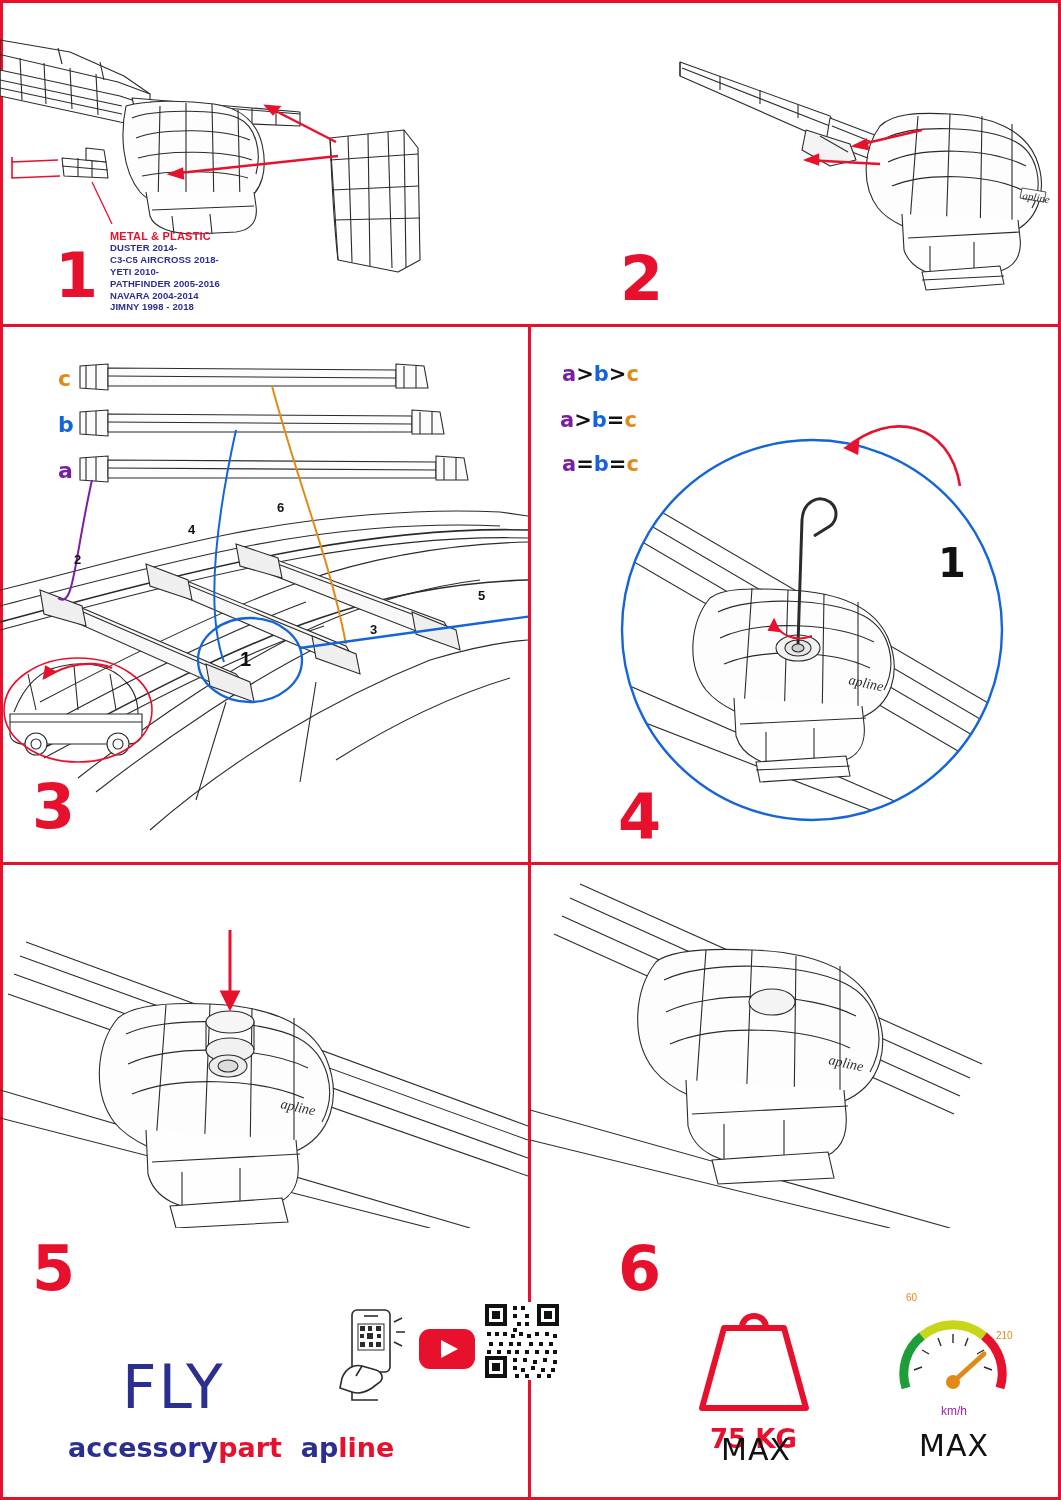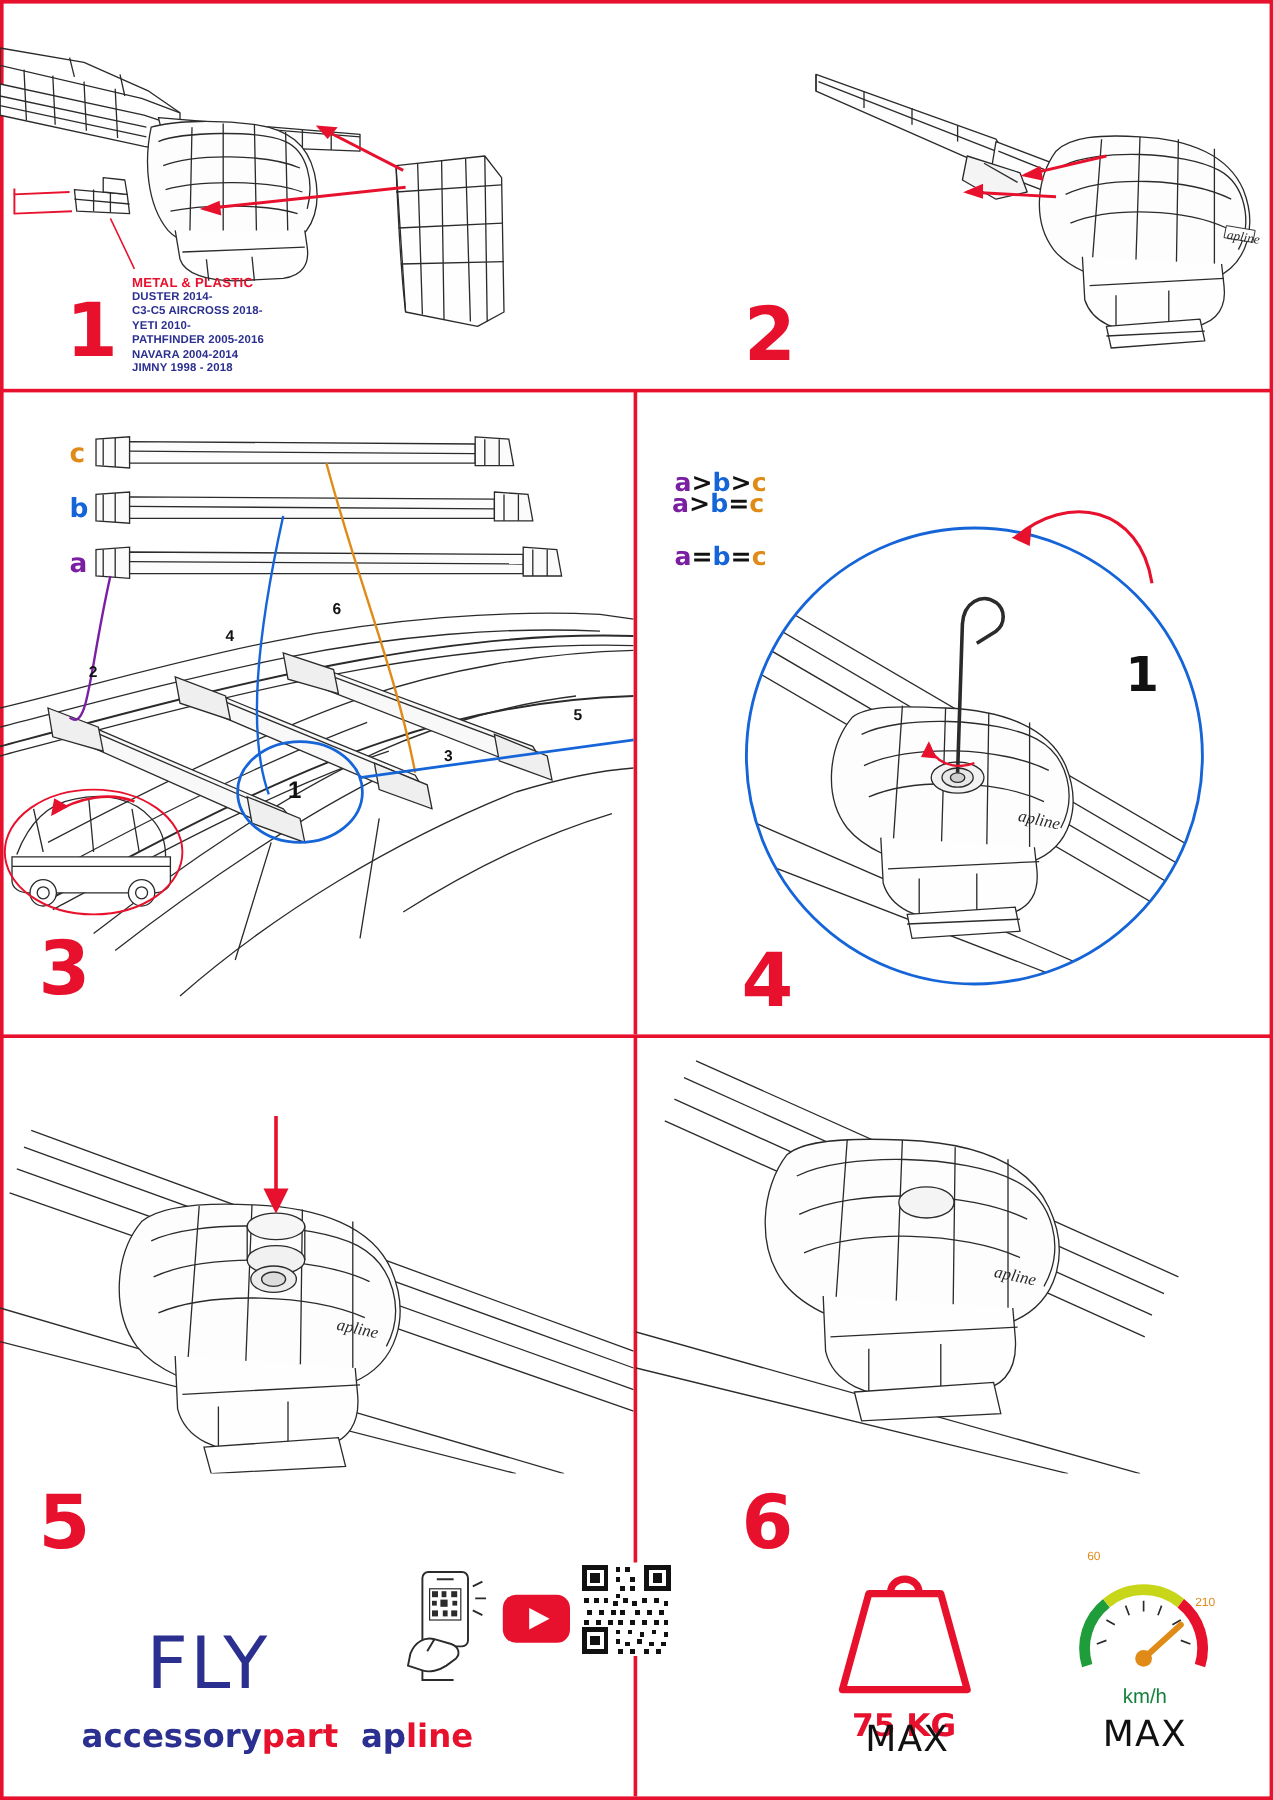--- a/index.html
+++ b/index.html
@@ -145,22 +145,22 @@
   }
   .kgtext {
     position: absolute;
     font-family: "DejaVu Sans", sans-serif;
     font-size: 26px;
     font-weight: 700;
     color: #e8112d;
   }
   .kmh {
     position: absolute;
-    font-size: 17px;
-    color: #15803d;
+    font-size: 12px;
+    color: #a21caf;
     font-family: "Liberation Sans", sans-serif;
   }
   .gauge-tick {
     position: absolute;
     font-size: 10px;
     color: #e08a18;
     font-family: "Liberation Sans", sans-serif;
   }
 </style>
 </head>
@@ -360,21 +360,21 @@
         <path d="M44 348 C66 334 92 330 112 338"></path>
         <path d="M44 348 l2 -11 l9 5 z" fill="#e8112d"></path>
       </g>
       <ellipse cx="78" cy="380" rx="74" ry="52" fill="none" stroke="#e8112d" stroke-width="1.6"></ellipse>
     </svg>
 
     <div class="abc-letter" style="left:58px;top:36px;color:#e08a18;">c</div>
     <div class="abc-letter" style="left:58px;top:82px;color:#1565d8;">b</div>
     <div class="abc-letter" style="left:58px;top:128px;color:#7a1fa2;">a</div>
 
-    <div class="ineq" style="left:562px;top:32px;margin-top:28px;"><span class="a">a</span><span class="op">&gt;</span><span class="b">b</span><span class="op">&gt;</span><span class="c">c</span></div>
+    <div class="ineq" style="left:562px;top:32px;"><span class="a">a</span><span class="op">&gt;</span><span class="b">b</span><span class="op">&gt;</span><span class="c">c</span></div>
     <div class="ineq" style="left:560px;top:78px;"><span class="a">a</span><span class="op">&gt;</span><span class="b">b</span><span class="op">=</span><span class="c">c</span></div>
     <div class="ineq" style="left:562px;top:122px;"><span class="a">a</span><span class="op">=</span><span class="b">b</span><span class="op">=</span><span class="c">c</span></div>
 
     <div class="bolt-no" style="left:74px;top:222px;">2</div>
     <div class="bolt-no" style="left:188px;top:192px;">4</div>
     <div class="bolt-no" style="left:277px;top:170px;">6</div>
     <div class="bolt-no" style="left:370px;top:292px;">3</div>
     <div class="bolt-no" style="left:478px;top:258px;">5</div>
     <div class="circle-one" style="left:240px;top:318px;">1</div>
   </div>

